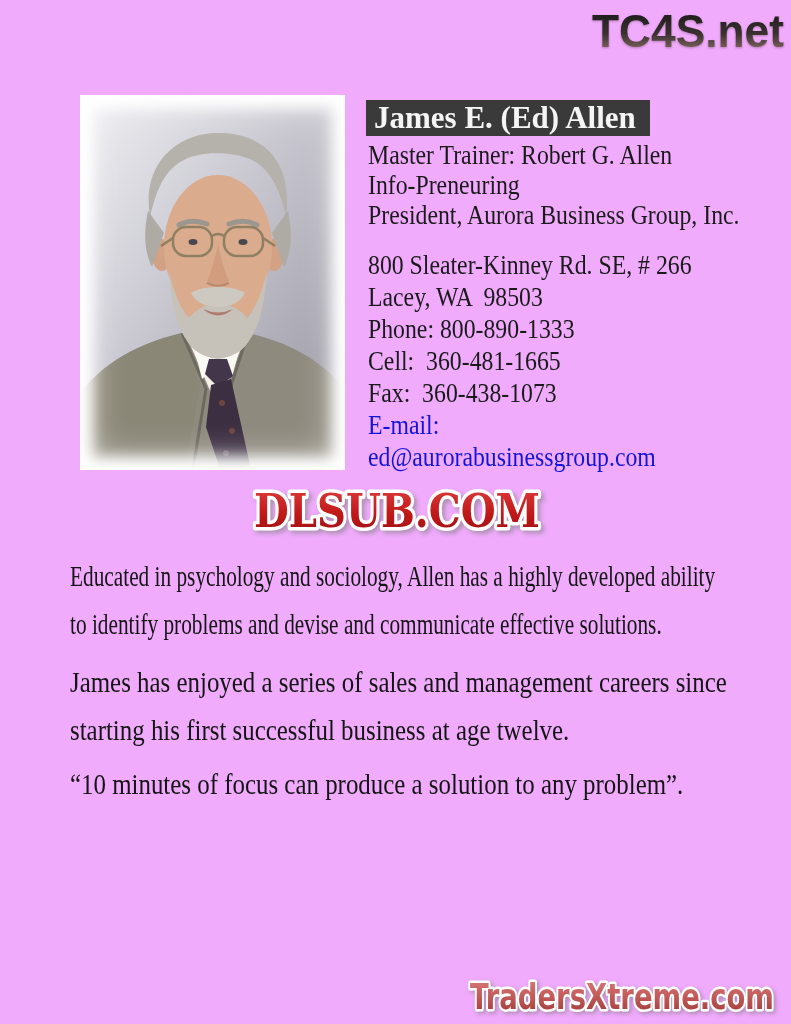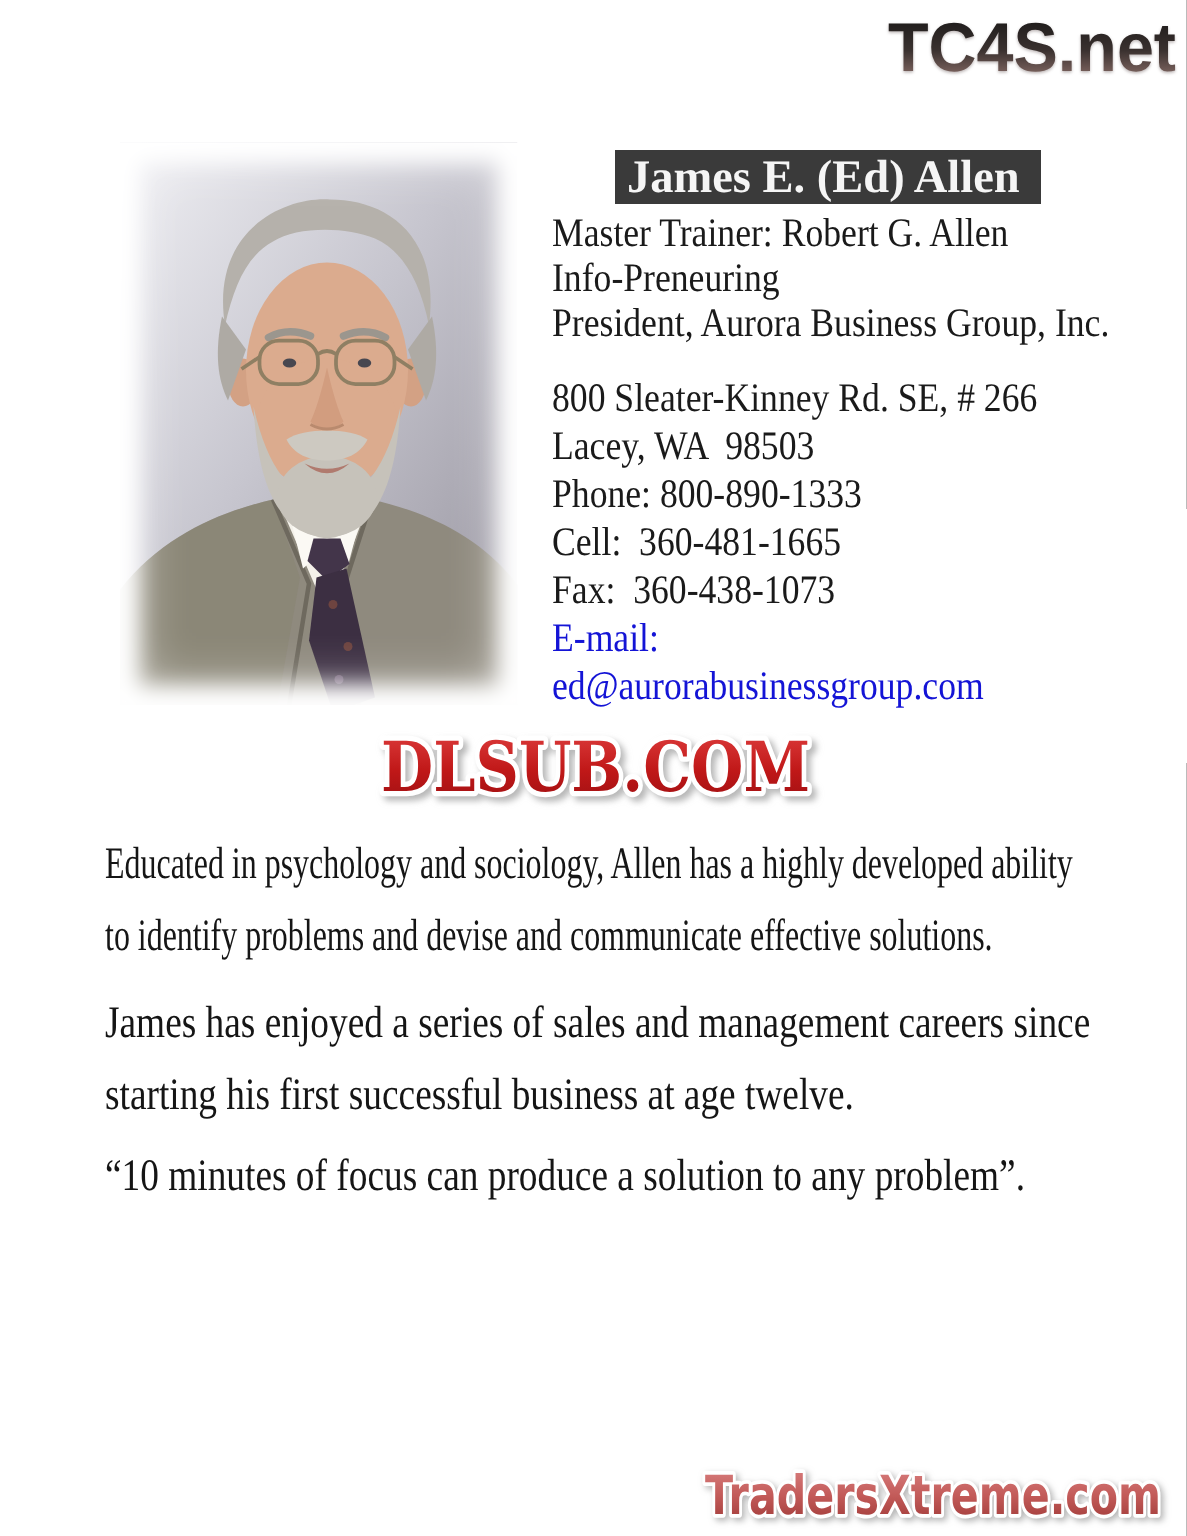--- a/index.html
+++ b/index.html
@@ -1,32 +1,32 @@
 <!DOCTYPE html>
 <html><head>
 <meta charset="utf-8">
 <style>
   html,body{margin:0;padding:0;background:#888;}
   .page{
-    position:relative;width:791px;height:1024px;background:#ffffff;
+    position:relative;width:791px;height:1024px;background:#f0abfc;
     margin:0 auto;overflow:hidden;
     font-family:"Liberation Serif", serif;color:#1a1a1a;
   }
   
   .tc4s{position:absolute;left:586px;top:2px;width:202px;height:56px;
         filter:drop-shadow(0 1px 1px rgba(60,40,40,.35));}
   
   .photo{position:absolute;left:80px;top:95px;width:265px;height:375px;}
   .photo svg{display:block;width:100%;height:100%;}
   .photo .feather{position:absolute;inset:0;pointer-events:none;
         box-shadow:inset 0 0 14px 12px #ffffff, inset 0 0 34px 10px rgba(255,255,255,.65);}
   
   .namebar{position:absolute;left:366px;top:100px;width:276px;height:36px;
         background:#3a3a3a;color:#f5f5f5;font-weight:bold;font-size:31px;
-        line-height:36px;padding-left:8px;white-space:pre;margin-left:44px;}
+        line-height:36px;padding-left:8px;white-space:pre;}
   .titles{position:absolute;left:368px;top:140px;}
   .titles .rc-line{font-size:27px;line-height:30px;}
   .addr{position:absolute;left:368px;top:249px;}
   .addr .rc-line{font-size:27px;line-height:32px;}
   .rc-line{white-space:pre;transform:scaleX(0.88);transform-origin:left center;width:480px;}
   .blue{color:#1414d6;}
   
   .dlsub{position:absolute;left:247px;top:483px;width:300px;height:58px;
         filter:drop-shadow(3px 3px 2px rgba(125,125,125,.55));}
   

